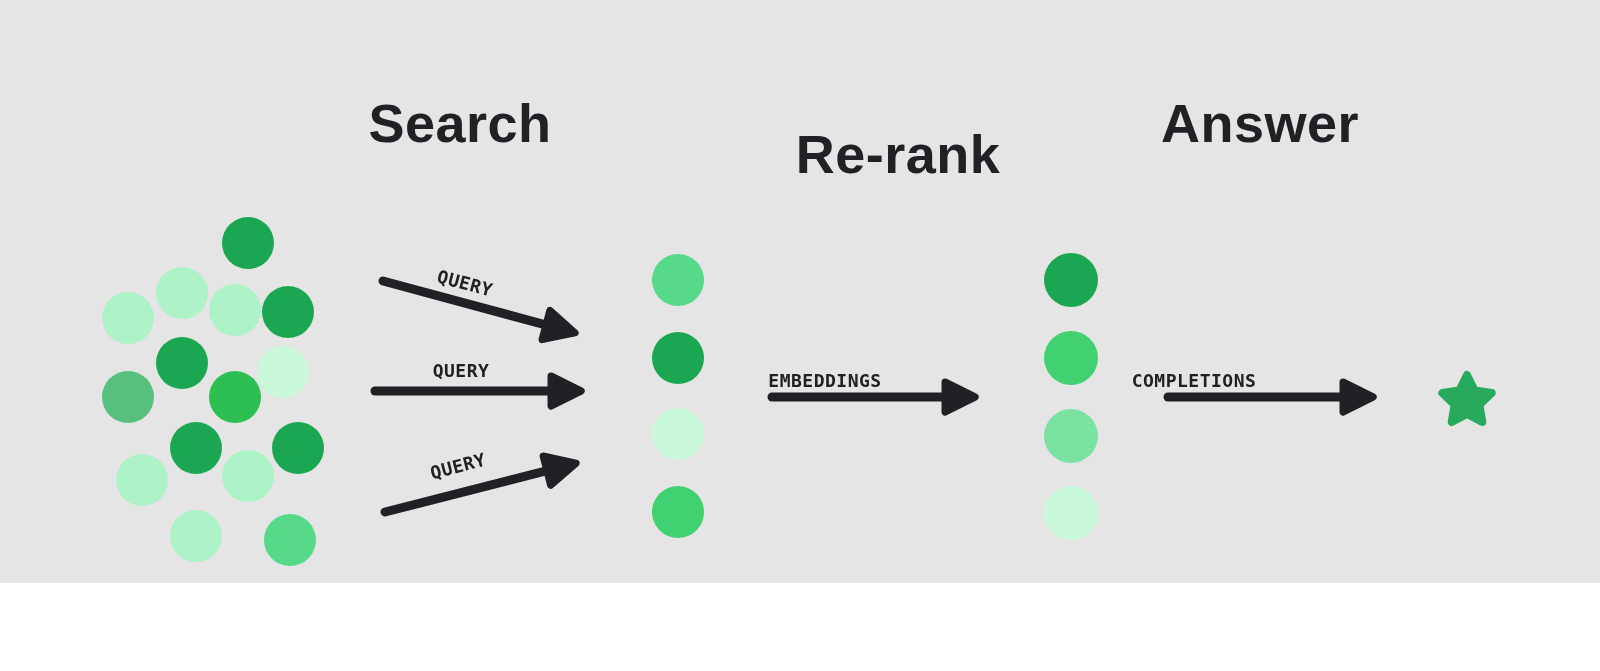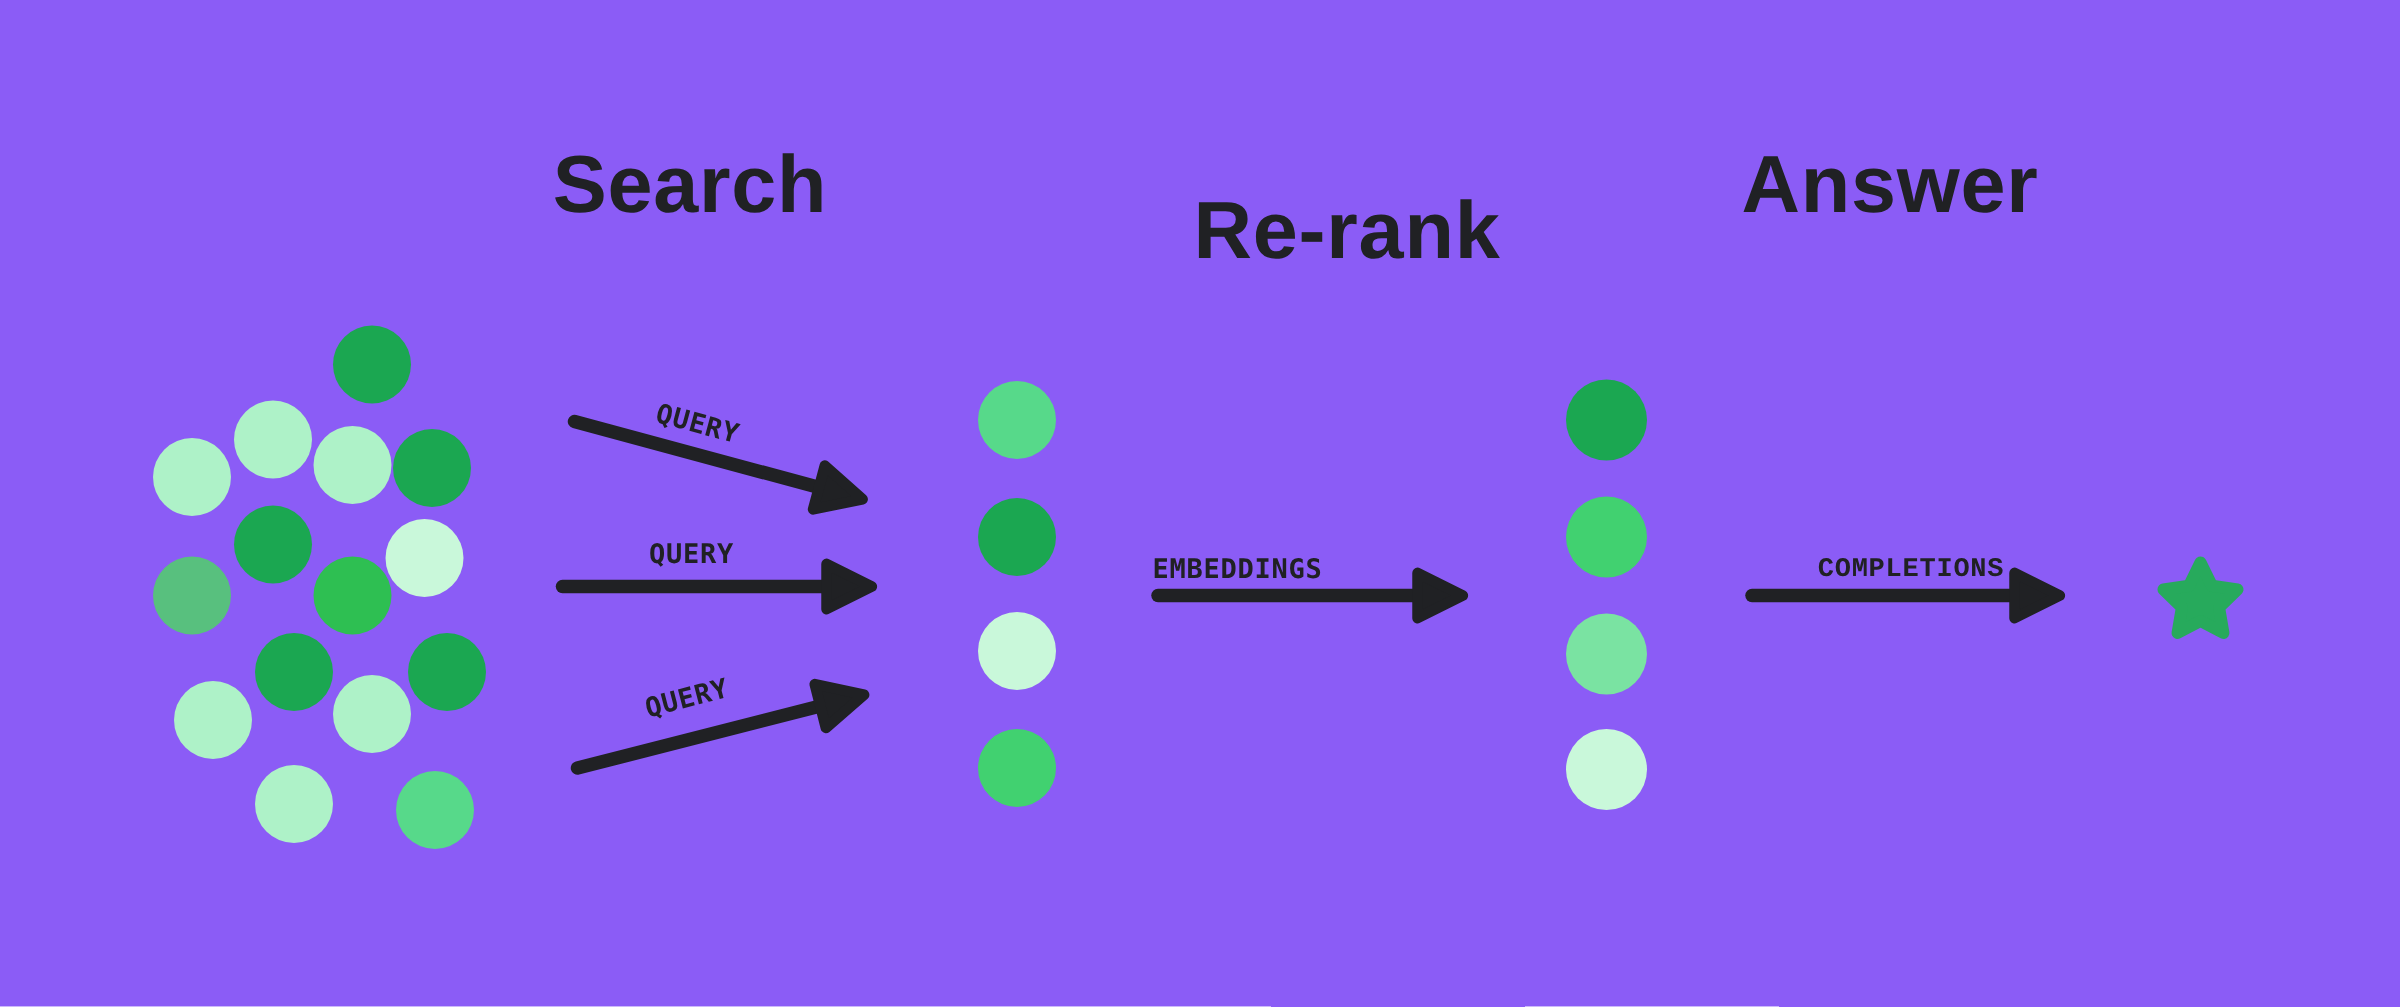--- a/index.html
+++ b/index.html
@@ -1,20 +1,20 @@
 <!DOCTYPE html>
 <html><head>
 <meta charset="utf-8">
 <style>
   html, body { margin: 0; padding: 0; background: #ffffff; }
   #canvas {
     position: relative;
     width: 1600px;
-    height: 671px;
-    background: #8b5cf6;
+    height: 583px;
+    background: #e5e5e5;
     overflow: hidden;
     font-family: "Liberation Sans", sans-serif;
   }
   .layer {
     position: absolute;
     left: 0; top: 0;
     width: 1600px;
     height: 671px;
   }
   .stage-title {
@@ -38,21 +38,21 @@
     font-weight: bold;
     letter-spacing: 0.5px;
     color: #202124;
     white-space: nowrap;
     transform: translate(-50%, -50%);
   }
   .label-query1 { left: 465px; top: 283px; transform: translate(-50%,-50%) rotate(15deg); }
   .label-query2 { left: 461px; top: 370px; }
   .label-query3 { left: 458px; top: 466px; transform: translate(-50%,-50%) rotate(-14.5deg); }
   .label-embeddings  { left: 825px;  top: 380px; }
-  .label-completions { left: 1274px; top: 380px; font-family: Liberation Mono, monospace; }
+  .label-completions { left: 1194px; top: 380px; }
   .dot {
     position: absolute;
     border-radius: 50%;
   }
 </style>
 </head>
 <body>
 
 <div id="canvas">
 

